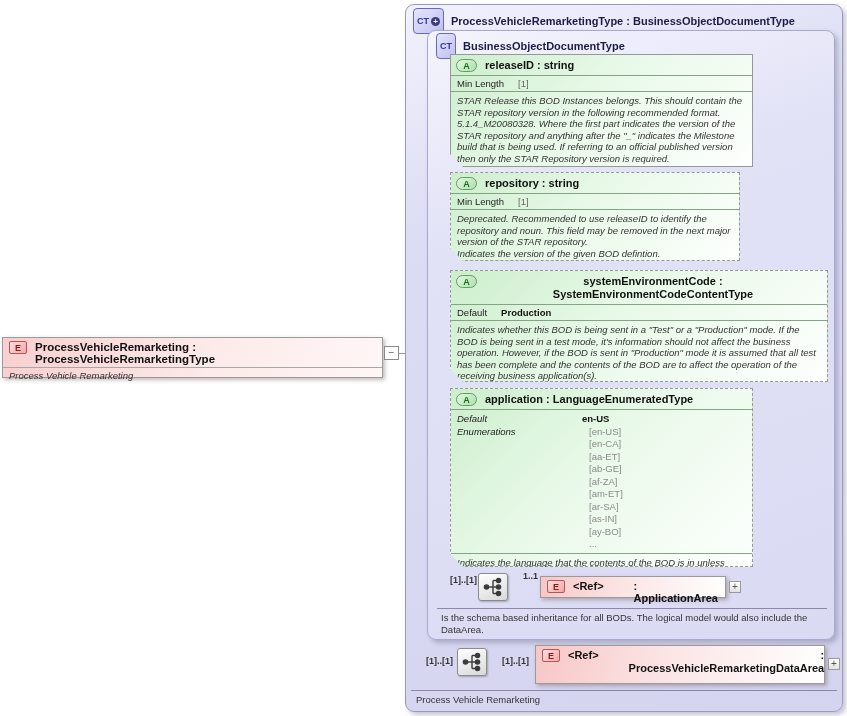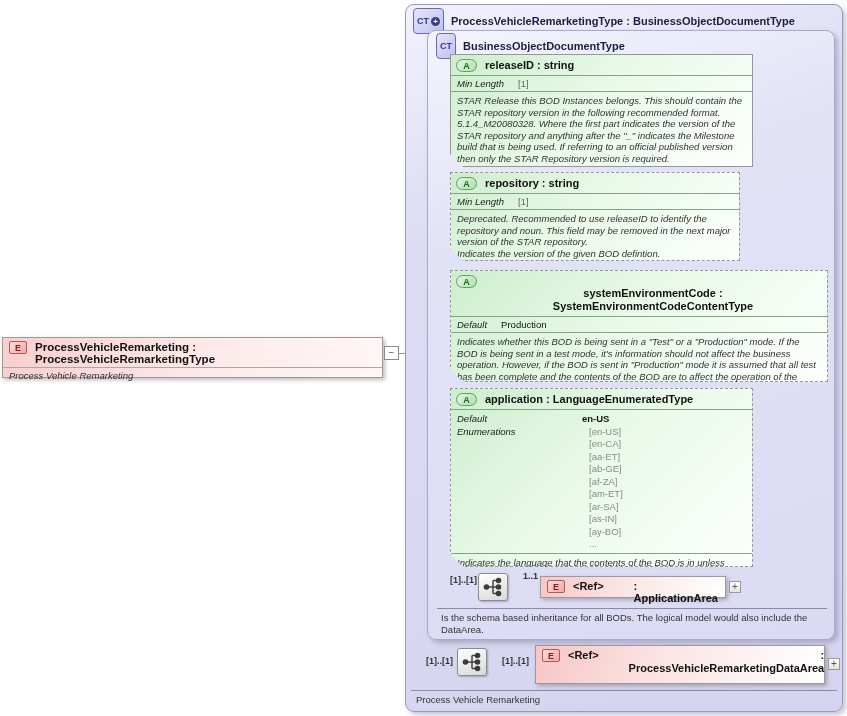--- a/index.html
+++ b/index.html
@@ -39,26 +39,26 @@
   
   .attr-box { position:absolute; border:1px solid #979797;
               background:linear-gradient(135deg,#cdeecd 0%,#e9f9e9 45%,#fdfffd 100%);
               box-shadow:2px 2px 4px rgba(60,80,60,.35);
               clip-path:polygon(0 0, 100% 0, 100% 100%, 13px 100%, 0 calc(100% - 13px));
               font-size:9.5px; color:#222; }
   .attr-box.dashed { border-style:dashed; }
   .attr-head { display:flex; align-items:flex-start; gap:8px; padding:4px 6px 3px 5px;
                border-bottom:1px solid #85a385; }
   .attr-title { font-size:11px; font-weight:bold; color:#111; line-height:13px; }
-  .attr-title.wrap { flex:1; text-align:center;margin-top:12px; }
+  .attr-title.wrap { flex:1; text-align:center; }
   .facet-row { display:flex; gap:14px; padding:2px 6px;
                border-bottom:1px solid #85a385; }
-  .facet-label { font-style:italic; color:#222; }
+  .facet-label { color:#222; }
   .facet-value { color:#666; }
-  .facet-value.strong { color:#111; font-weight:normal; font-style:normal; }
+  .facet-value.strong { color:#111; font-weight:bold; font-style:normal; }
   .attr-desc { padding:3px 6px 4px 6px; font-style:italic; color:#333;
                line-height:11.5px; white-space:pre-line; }
   .enum-block { display:flex; gap:8px; padding:3px 6px 2px 6px; border-bottom:1px solid #85a385; }
   .enum-labels { width:84px; font-style:italic; line-height:12.5px; flex:none; }
   .enum-values { line-height:12.5px; }
   .enum-values .dflt { font-weight:bold; color:#111;margin-left:33px; }
   .enum-values .opt { color:#8a8a8a;margin-left:40px; }
 
   
   .elem-box { position:absolute; border:1px solid #9a9a9a;

